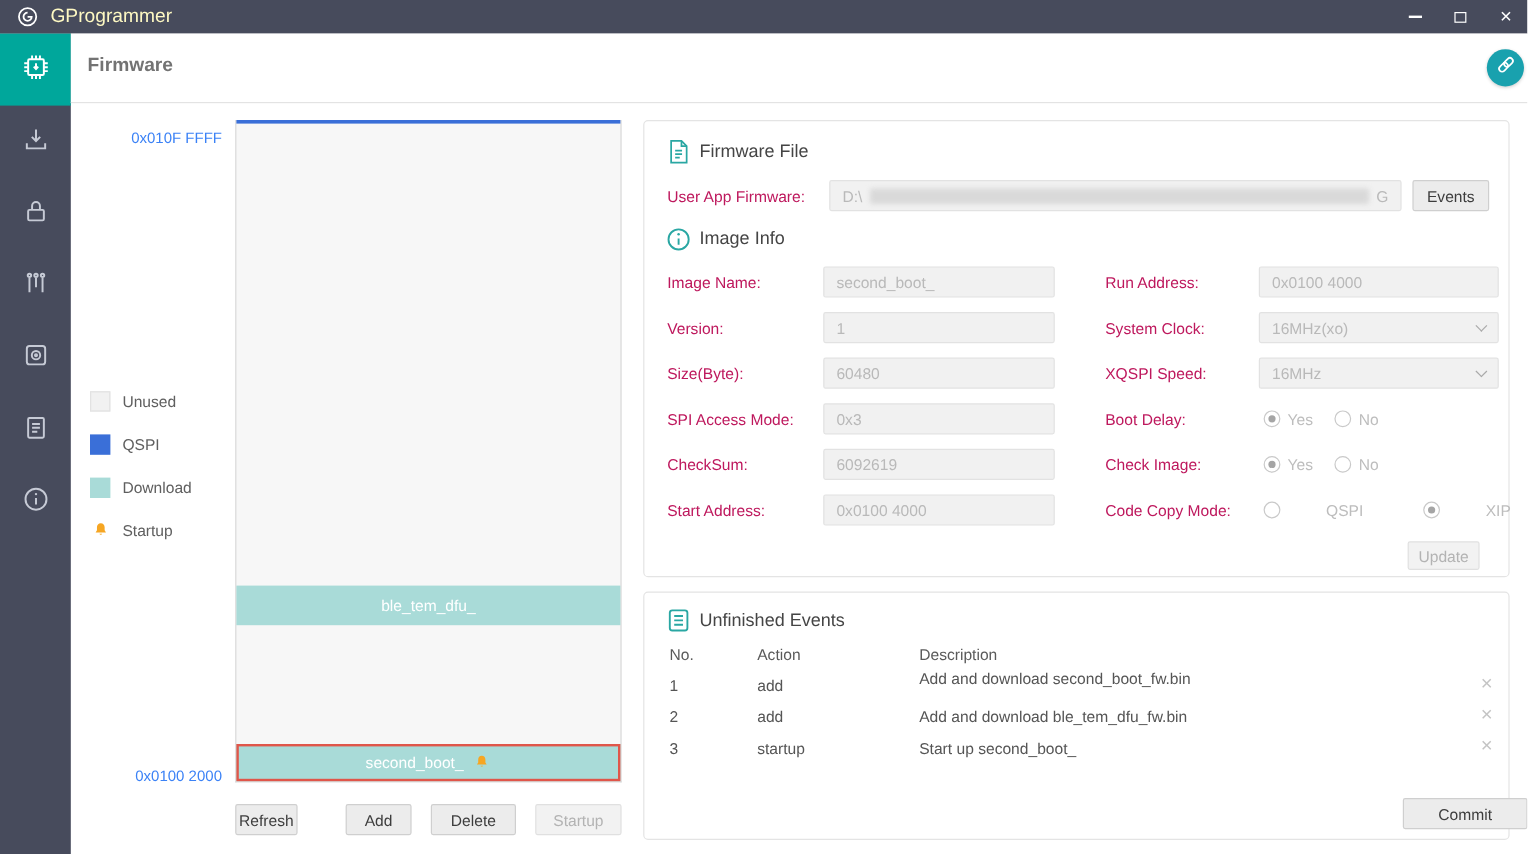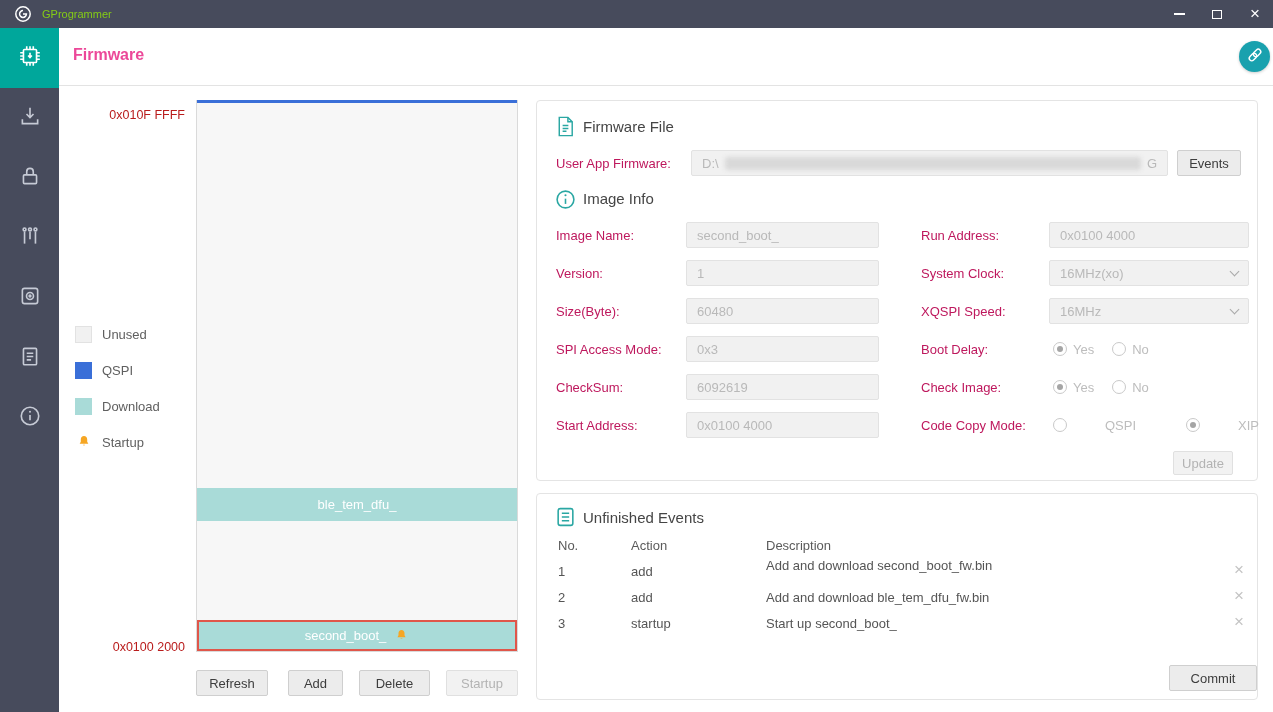--- a/index.html
+++ b/index.html
@@ -2,39 +2,39 @@
 <html><head>
 <meta charset="utf-8">
 <style>
   * { margin:0; padding:0; box-sizing:border-box; }
   body { font-family:"Liberation Sans", sans-serif; background:#fff; }
   #app { position:relative; width:1273px; height:712px; background:#fff; overflow:hidden; }
   .abs { position:absolute; }
 
   
   .titlebar { position:absolute; left:0; top:0; width:1273px; height:28px; background:#474b5c; display:flex; align-items:center; }
-  .titlebar .app-name { color:#84cc16; font-size:11px; margin-left:24px; }
+  .titlebar .app-name { color:#fef9c3; font-size:16px; margin-left:24px; }
   .win-controls { position:absolute; right:10px; top:0; height:28px; display:flex; align-items:center; gap:22px; }
   .win-btn { width:16px; height:16px; display:flex; align-items:center; justify-content:center; cursor:pointer; }
   .min-glyph { width:11px; height:2px; background:#fff; }
   .max-glyph { width:10px; height:9px; border:1.3px solid #fff; }
   .close-glyph { color:#fff; font-size:17px; line-height:16px; }
 
   
   .sidebar { position:absolute; left:0; top:28px; width:59px; height:684px; background:#474b5c; }
   .side-item { width:59px; height:60px; display:flex; align-items:center; justify-content:center; cursor:pointer; }
   .side-item.active { background:#00a79b; }
 
   
   .header { position:absolute; left:59px; top:28px; width:1214px; height:58px; background:#fff; border-bottom:1px solid #e3e3e3; }
-  .page-title { position:absolute; left:14px; top:18px; font-size:16px; font-weight:bold; color:#ec4899; }
+  .page-title { position:absolute; left:14px; top:18px; font-size:16px; font-weight:bold; color:#737373; }
   .connect-btn { position:absolute; right:3px; top:13px; width:31px; height:31px; border-radius:50%; background:#19a1ae; display:flex; align-items:center; justify-content:center; cursor:pointer; box-shadow:0 1px 3px rgba(0,0,0,.2); }
 
   
-  .addr { font-size:12.5px; color:#b91c1c; text-align:right; width:85px; }
+  .addr { font-size:12.5px; color:#3b82f6; text-align:right; width:85px; }
   .memmap { position:absolute; left:196px; top:100px; width:322px; height:552px; background:#f7f7f7; border:1px solid #dadada; border-top:none; }
   .nvds-strip { position:absolute; left:0; top:0; width:100%; height:3px; background:#3a6fd8; }
   .region { position:absolute; left:0; width:100%; background:#a9dbd8; color:#fff; font-size:13px; display:flex; align-items:center; justify-content:center; cursor:pointer; }
   .region.selected { border:2px solid #e0564a; }
   .legend-item { position:absolute; left:75px; display:flex; align-items:center; height:18px; }
   .legend-swatch { width:17px; height:17px; margin-right:10px; }
   .legend-label { font-size:13px; color:#5f5f5f; }
 
   .btn { display:flex; align-items:center; justify-content:center; background:#ececec; border:1px solid #cfcfcf; border-radius:2px; font-size:13px; color:#3d3d3d; cursor:pointer; }
   .btn.disabled { color:#b3b3b3; background:#f2f2f2; border-color:#e0e0e0; cursor:default; }
@@ -198,21 +198,21 @@
   <div class="legend-item" style="top:433px;">
     <span class="legend-swatch" style="display:flex;align-items:center;justify-content:center;">
       <svg width="16" height="16" viewBox="0 0 20 20" fill="#f6a623">
           <path d="M10 2.5c-2.5 0-4 1.8-4 4.3v3L4.6 12.2h10.8L14 9.8v-3c0-2.5-1.5-4.3-4-4.3z"></path>
           <path d="M8.6 13.5a1.5 1.5 0 0 0 2.8 0z"></path>
         </svg>
     </span>
     <span class="legend-label">Startup</span>
   </div>
 
-  <div class="abs btn" style="left:196px;top:670px;width:72px;height:26px;">Refresh</div>
+  <div class="abs btn" style="left:196px;top:670px;width:52px;height:26px;">Refresh</div>
   <div class="abs btn" style="left:288px;top:670px;width:55px;height:26px;">Add</div>
   <div class="abs btn" style="left:359px;top:670px;width:71px;height:26px;">Delete</div>
   <div class="abs btn disabled" style="left:446px;top:670px;width:72px;height:26px;">Startup</div>
 
   <div class="card" style="left:536px;top:100px;width:722px;height:381px;">
     <span class="abs" style="left:18px;top:14px;">
       <svg width="21" height="23" viewBox="0 0 21 24" fill="none" stroke="#2aa7a3" stroke-width="1.5">
           <path d="M4 2.5h9l4.5 4.5v14.5H4z"></path>
           <path d="M13 2.5V7h4.5"></path>
           <path d="M7.5 11h6M7.5 14h6M7.5 17h4"></path>
@@ -318,16 +318,16 @@
     <span class="td" style="left:21px;top:96px;">2</span>
     <span class="td" style="left:94px;top:96px;">add</span>
     <span class="td" style="left:229px;top:96px;">Add and download ble_tem_dfu_fw.bin</span>
     <span class="row-close" style="left:692px;top:92px;">×</span>
 
     <span class="td" style="left:21px;top:122px;">3</span>
     <span class="td" style="left:94px;top:122px;">startup</span>
     <span class="td" style="left:229px;top:122px;">Start up second_boot_</span>
     <span class="row-close" style="left:692px;top:118px;">×</span>
 
-    <div class="abs btn" style="left:632px;top:171px;width:88px;height:26px;">Commit</div>
+    <div class="abs btn" style="left:632px;top:171px;width:104px;height:26px;">Commit</div>
   </div>
 
 </div>
 
 </body></html>

